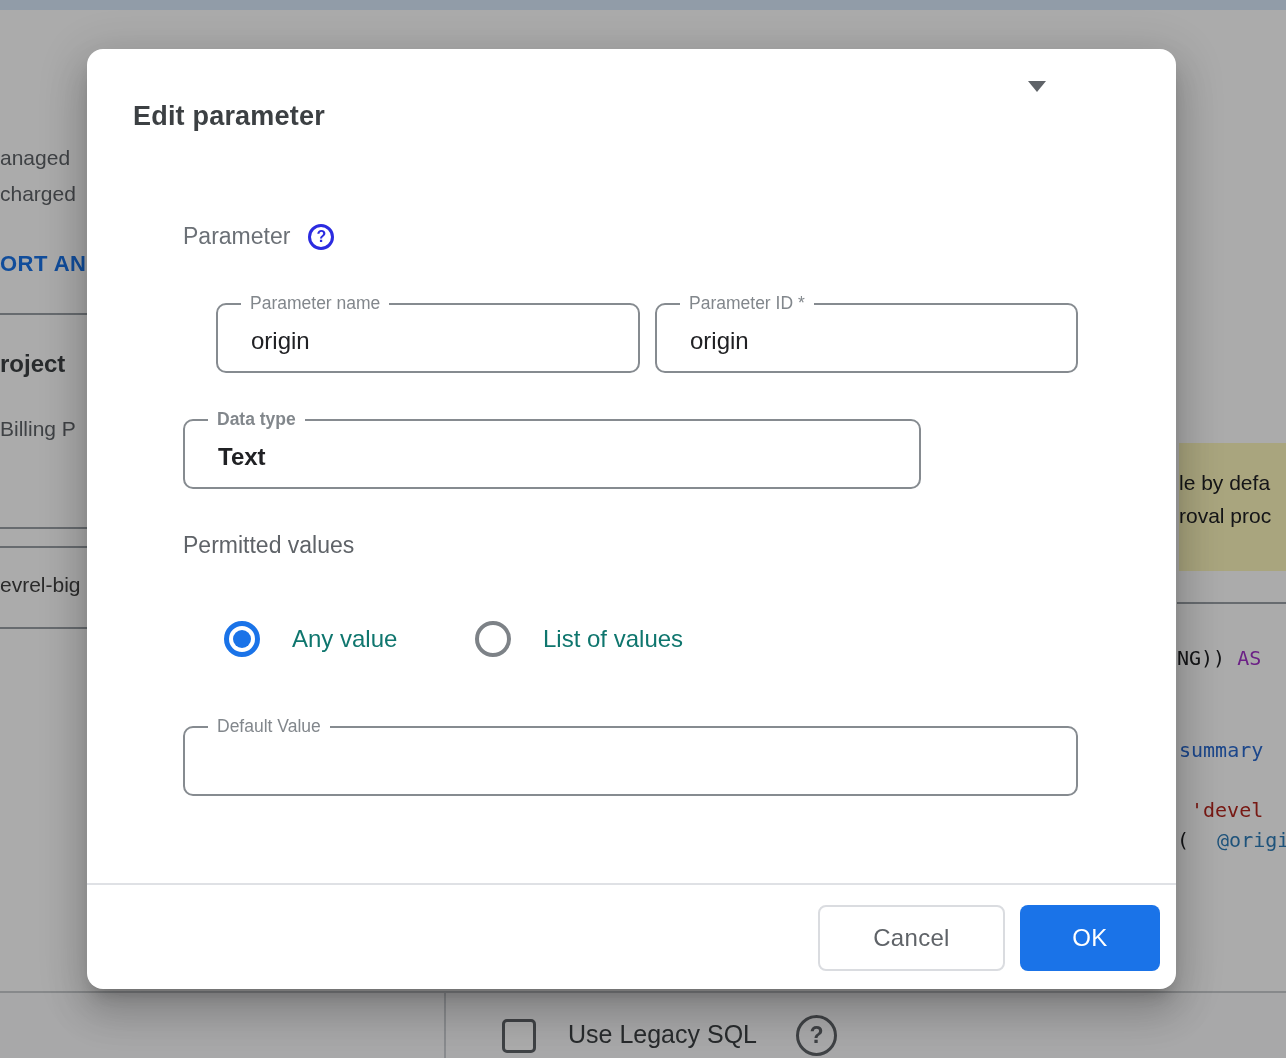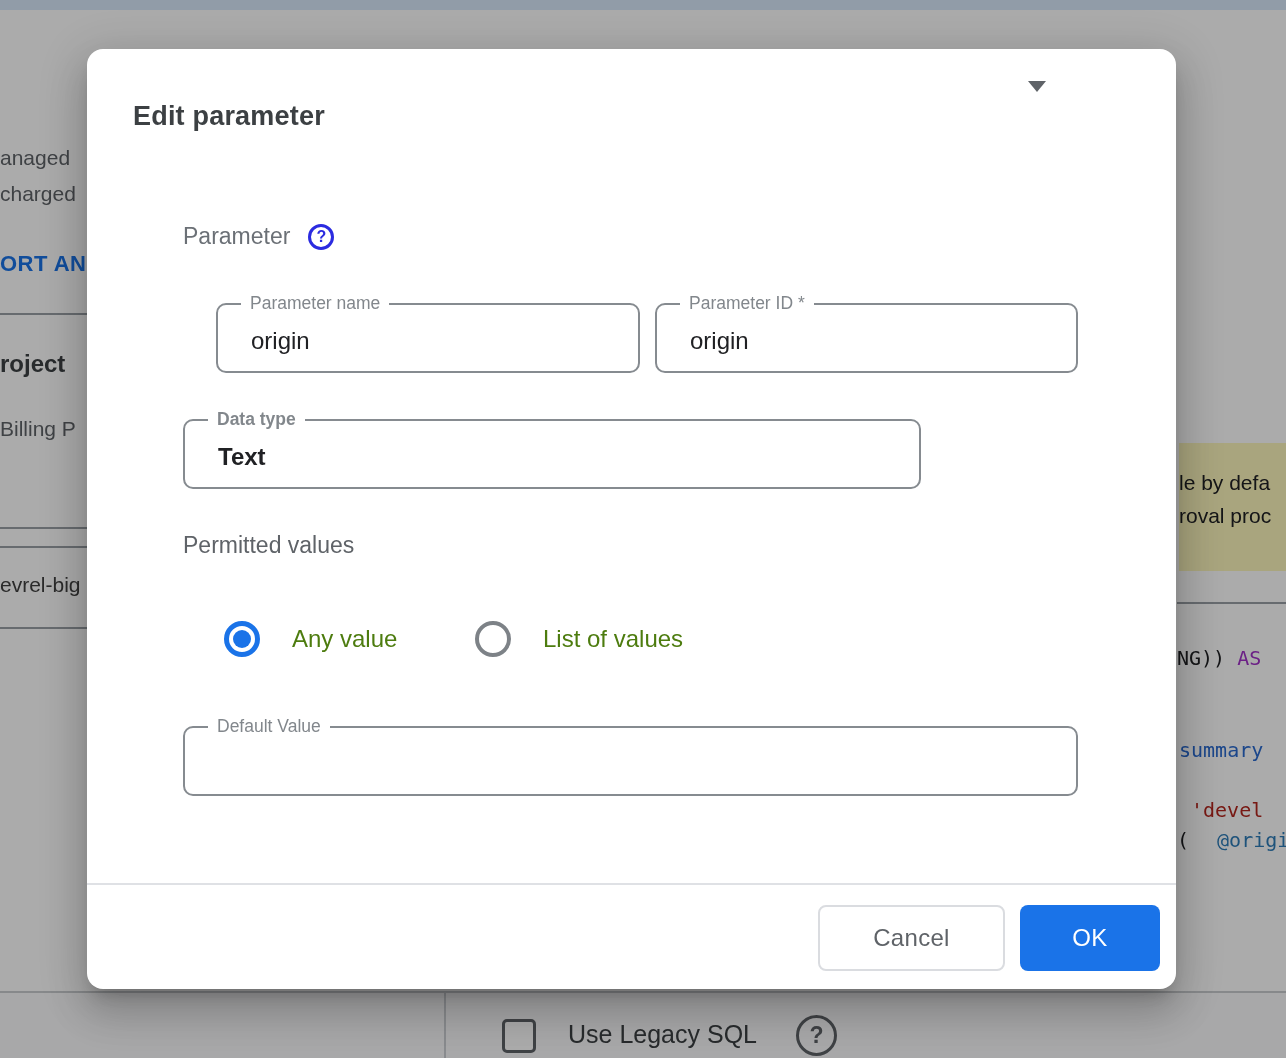--- a/index.html
+++ b/index.html
@@ -61,21 +61,21 @@
               border-left:9px solid transparent; border-right:9px solid transparent;
               border-top:11px solid #5f6368; }
 
   .permitted-heading { position:absolute; left:96px; top:483px; font-size:23px; color:#5f6368; }
 
   .radio-row { position:absolute; left:0; top:572px; width:100%; height:40px; }
   .radio-outer { position:absolute; width:36px; height:36px; border-radius:50%; background:#fff; }
   .radio-on  { border:5px solid #1a73e8; }
   .radio-off { border:4px solid #7d8287; }
   .radio-dot { position:absolute; left:4px; top:4px; width:18px; height:18px; border-radius:50%; background:#1a73e8; }
-  .radio-label { position:absolute; top:4px; font-size:24px; color:#4d7c0f; white-space:nowrap; }
+  .radio-label { position:absolute; top:4px; font-size:24px; color:#0f766e; white-space:nowrap; }
 
   .footer-divider { position:absolute; left:0; top:834px; width:100%; height:2px; background:#dfe1e5; }
   .btn { position:absolute; top:856px; height:66px; border-radius:8px; font-family:"Liberation Sans", sans-serif;
          font-size:24px; letter-spacing:.3px; display:flex; align-items:center; justify-content:center; cursor:pointer; }
   .btn-cancel { left:731px; width:187px; background:#fff; border:2px solid #dadce0; color:#5f6368; }
   .btn-ok { left:933px; width:140px; background:#1a73e8; border:none; color:#ffffff; }
 </style>
 </head>
 <body>
 

